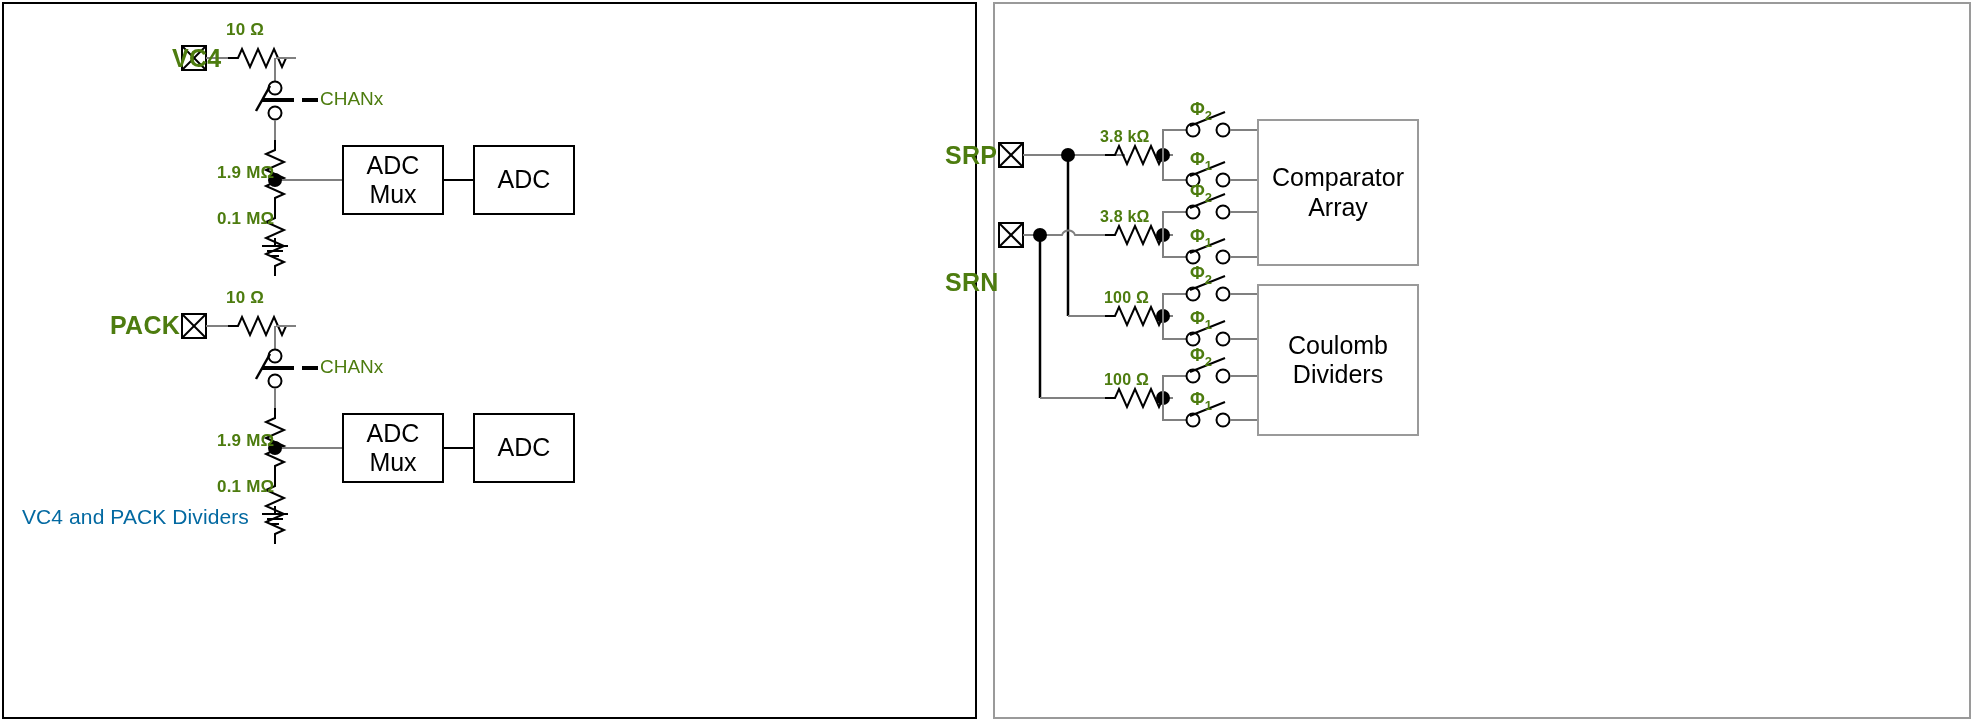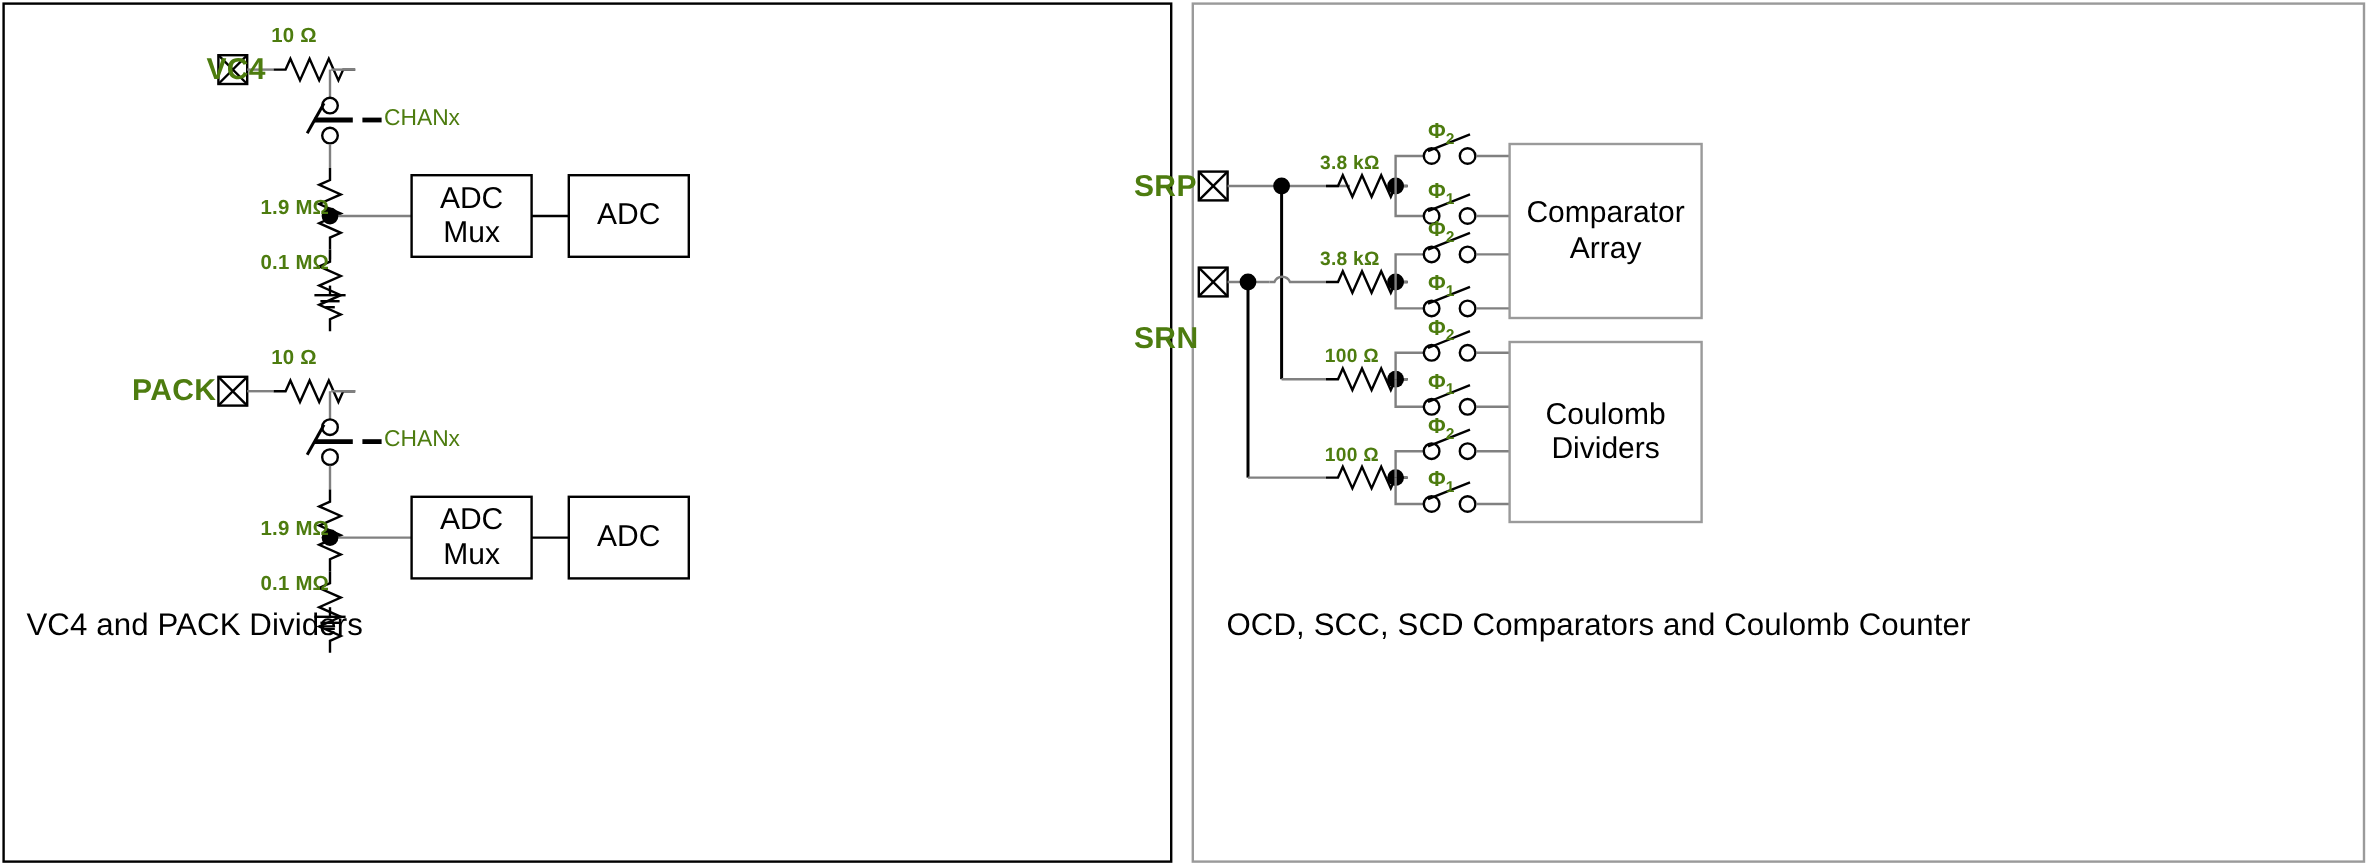--- a/index.html
+++ b/index.html
@@ -6,21 +6,21 @@
   html,body{margin:0;padding:0;background:#ffffff;}
   body{
     font-family:"Liberation Sans", sans-serif;
     width:1973px;height:723px;overflow:hidden;position:relative;
   }
   #root{position:relative;width:1973px;height:723px;background:#fff;}
   .panel{position:absolute;background:#fff;box-sizing:border-box;}
   #panel-left{left:2px;top:2px;width:975px;height:717px;border:2px solid #000;}
   #panel-right{left:993px;top:2px;width:978px;height:717px;border:2px solid #9a9a9a;}
   .panel-caption{
-    position:absolute;font-size:26px;color:#000000;white-space:nowrap;
+    position:absolute;font-size:21px;color:#0369a1;white-space:nowrap;
     font-weight:400;letter-spacing:0.1px;
   }
   .svg-layer{position:absolute;left:0;top:0;width:1973px;height:723px;pointer-events:none;}
   .lbl{position:absolute;white-space:nowrap;color:#4d7c0f;}
   .pinlabel{font-size:25px;font-weight:bold;letter-spacing:0.3px;}
   .val{font-size:17px;font-weight:bold;letter-spacing:0.2px;}
   .valsm{font-size:16px;font-weight:bold;letter-spacing:0.2px;}
   .phase{font-size:18px;font-weight:bold;}
   .phase sub{font-size:13px;font-weight:bold;}
   .chanx{font-size:19px;font-weight:400;text-align:center;}
@@ -287,15 +287,14 @@
 
   <div class="boxtext" style="left:1258px;top:120px;width:160px;height:145px;flex-direction:column;">
     <span>Comparator</span>
     <span>Array</span>
   </div>
   <div class="boxtext" style="left:1258px;top:285px;width:160px;height:150px;flex-direction:column;">
     <span>Coulomb</span>
     <span>Dividers</span>
   </div>
 
-  <div class="panel-caption" style="left:1022px;top:505px;">OCD, SCC, SCD Comparators and Coulomb Counter</div>
 
 </div>
 
 </body></html>

